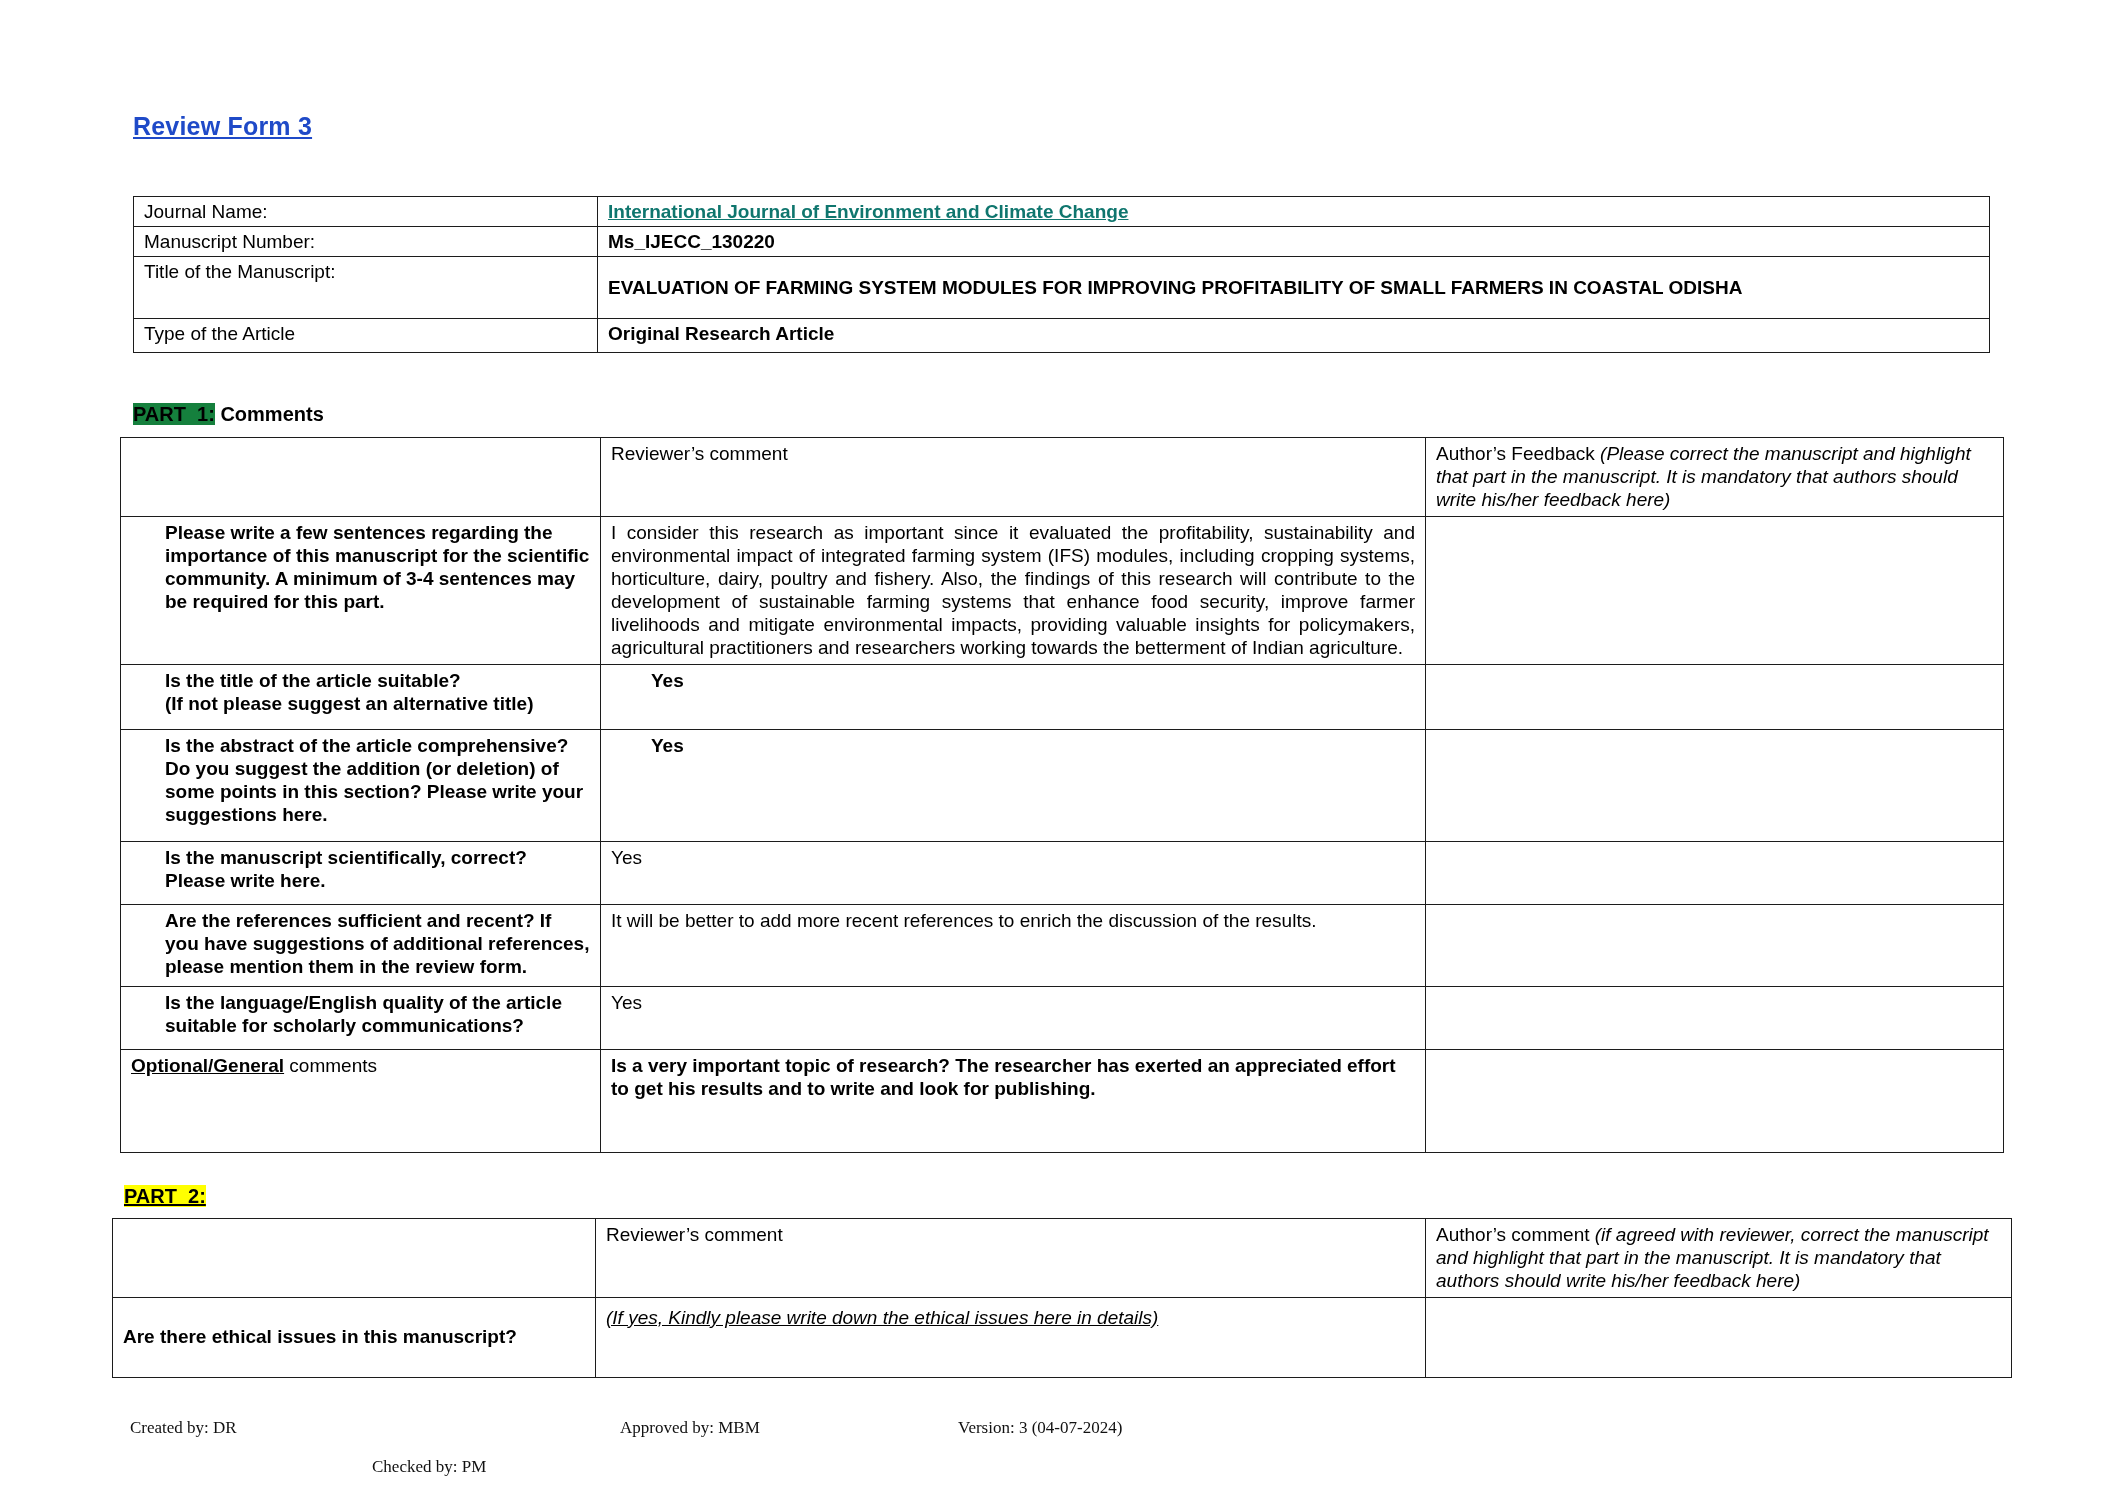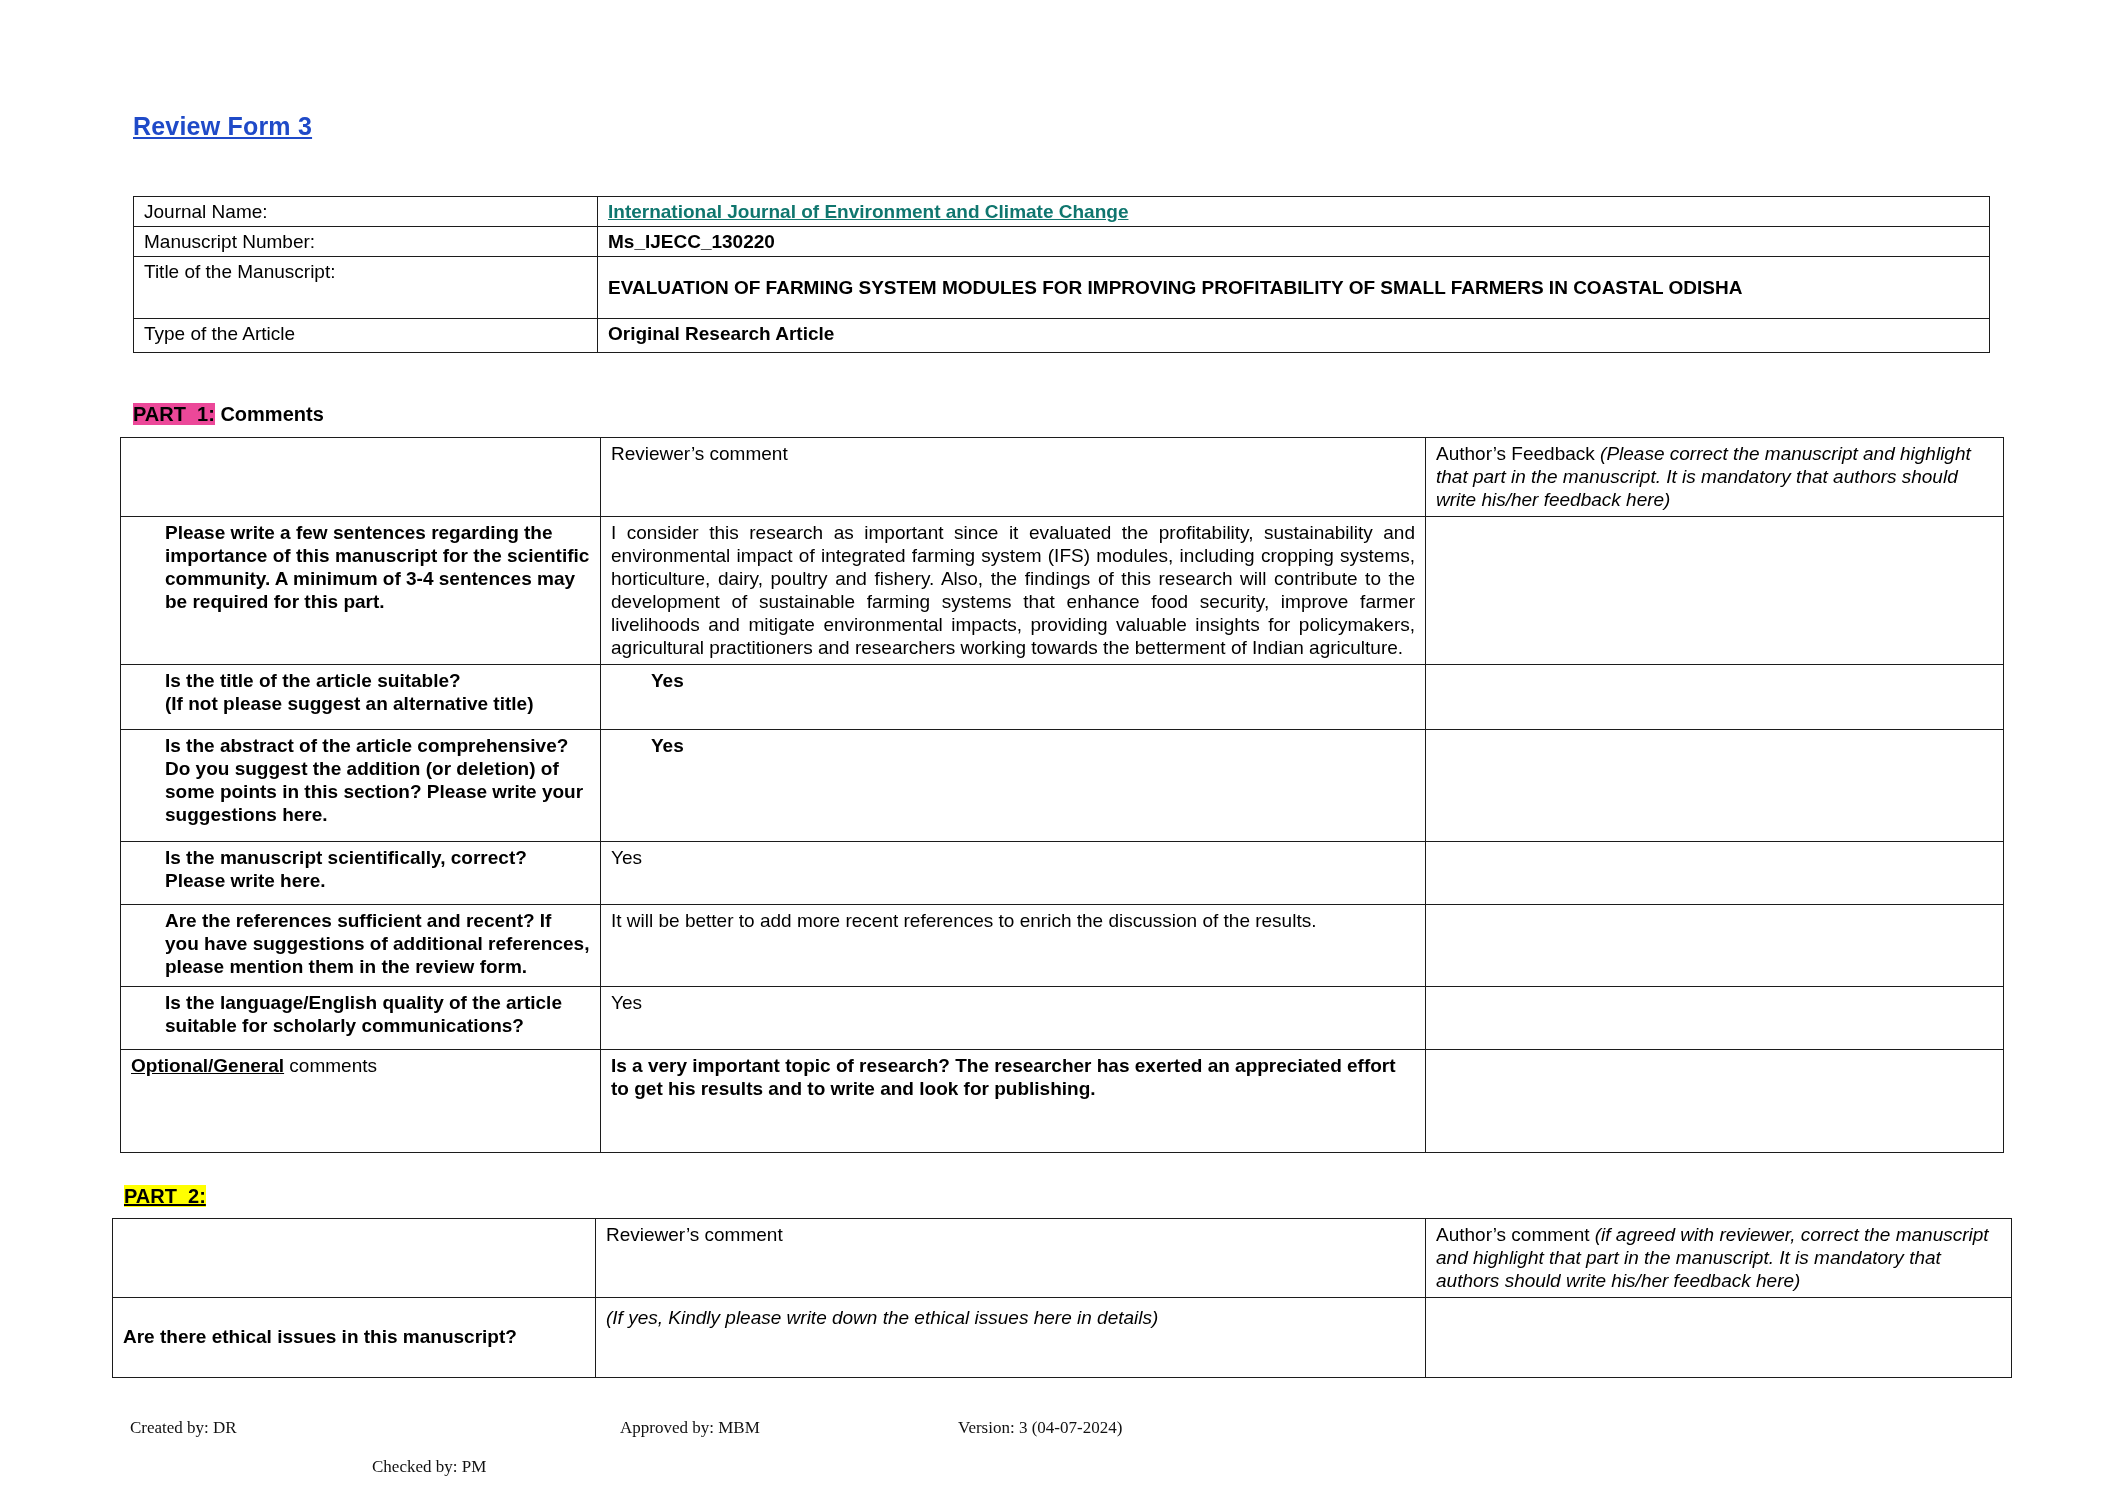--- a/index.html
+++ b/index.html
@@ -13,32 +13,32 @@
     color:#1F4AC8;letter-spacing:.2px;
   }
   table{border-collapse:collapse;table-layout:fixed;}
   td{border:1.5px solid #1c1c1c;vertical-align:top;font-size:19px;line-height:1.22;
      padding:4px 10px;overflow:hidden;}
   .info-table td{padding:3px 10px;}
   .lbl{font-weight:normal;}
   .val{font-weight:bold;}
   a.journal-link{color:#0f766e;font-weight:bold;text-decoration:underline;}
   .part-heading{font-size:20px;font-weight:bold;}
-  .hl{background:#ec4899;white-space:pre;}
+  .hl{background:#15803d;white-space:pre;}
   .hl-underline{background:#FFFF00;white-space:pre;text-decoration:underline;}
   .colhead{font-weight:normal;}
   .colhead-italic{font-weight:normal;font-style:italic;}
   .question{font-weight:bold;padding-left:44px;}
   .q-preline{white-space:pre-line;}
   .ans-bold-indent{font-weight:bold;padding-left:50px;}
   .ans-plain{font-weight:normal;}
   .justify{text-align:justify;}
   .opt-underline{font-weight:bold;text-decoration:underline;}
   .opt-bold{font-weight:bold;}
-  .ital-underline{font-style:italic;}
+  .ital-underline{font-style:italic;text-decoration:underline;}
   .vmid{vertical-align:middle;}
   .footer-item{
     font-family:"Liberation Serif","DejaVu Serif",serif;
     font-size:17px;color:#111;
   }
 </style>
 </head>
 <body>
 
 <div class="abs doc-title" style="left:133px;top:112px;">Review Form 3</div>

